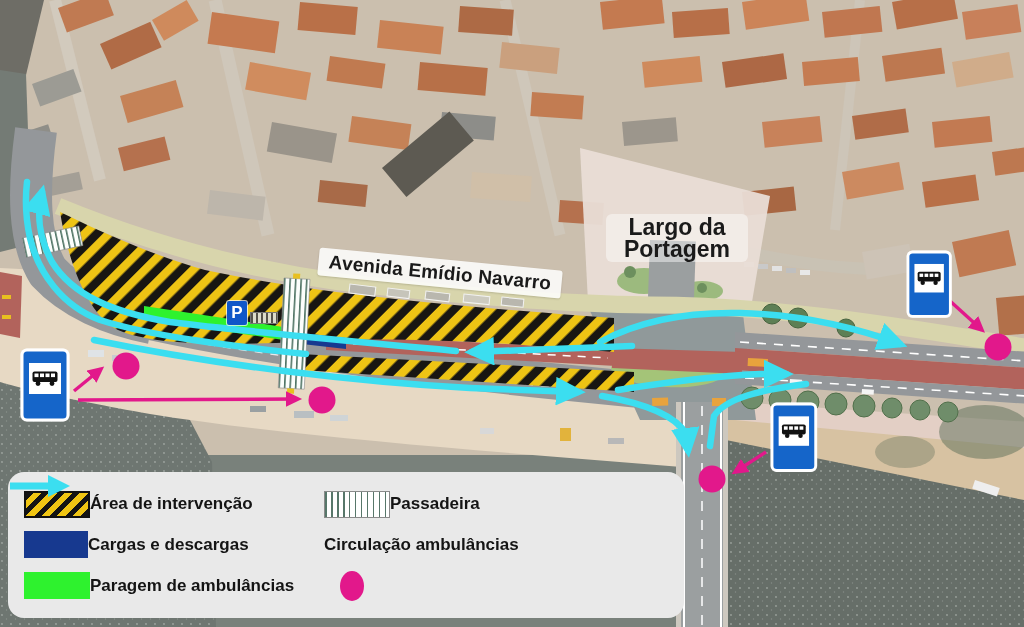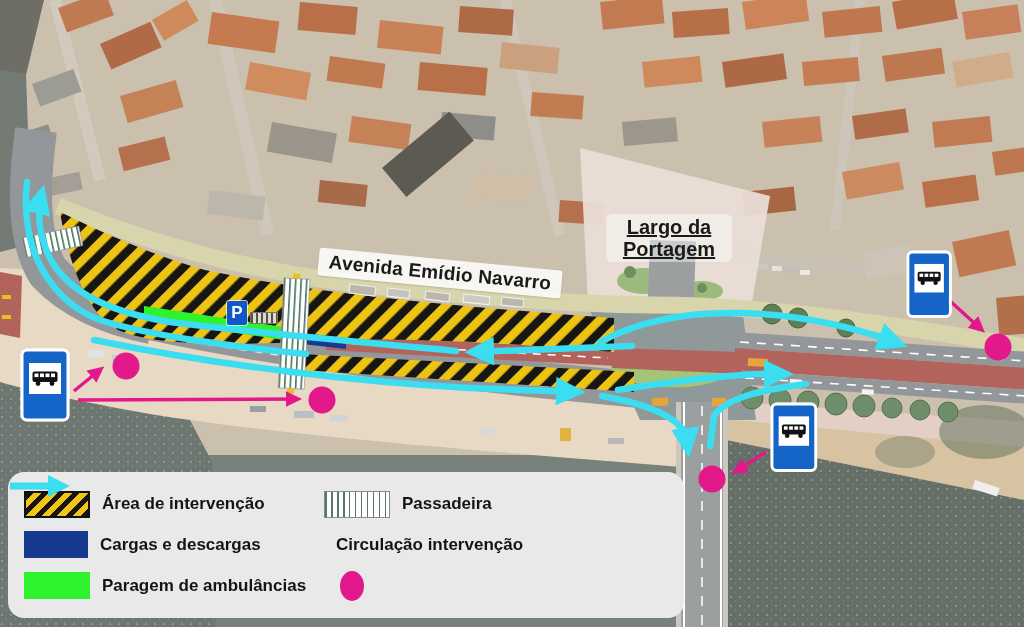--- a/index.html
+++ b/index.html
@@ -10,42 +10,42 @@
   .stage svg{position:absolute;left:0;top:0;}
   .map-label{
     position:absolute;color:#1a1a1a;font-weight:bold;text-align:center;
   }
   .avenue-label{
     left:318px;top:259px;width:236px;font-size:19px;letter-spacing:.2px;
     transform:rotate(5.5deg);background:rgba(255,255,255,.85);
     border-radius:3px;padding:3px 4px;box-shadow:0 1px 2px rgba(0,0,0,.15);
   }
   .largo-label{
-    left:606px;top:214px;width:126px;font-size:20px;line-height:22px;
-    background:rgba(255,255,255,.45);border-radius:6px;padding:2px 0;text-decoration:underline;
+    left:606px;top:214px;width:142px;font-size:23px;line-height:22px;
+    background:rgba(255,255,255,.45);border-radius:6px;padding:2px 0;
   }
   .p-sign{
     position:absolute;left:227px;top:301px;width:20px;height:24px;
     background:#1057c8;color:#fff;font-weight:bold;font-size:17px;
     line-height:24px;text-align:center;border-radius:2px;
     box-shadow:0 0 0 1px rgba(255,255,255,.7);
   }
   .p-note{
     position:absolute;left:250px;top:312px;width:26px;height:10px;
     background:repeating-linear-gradient(90deg,#55524a 0 2px,#dcdbca 2px 5px);
     border:1px solid #777;
   }
   
   .legend{
     position:absolute;left:8px;top:472px;width:676px;height:146px;
     background:#e9e9e9;border-radius:16px;box-sizing:border-box;
     display:grid;grid-template-columns:300px 1fr;align-items:center;
     padding:12px 4px 12px 16px;row-gap:0;
   }
-  .legend-item{display:flex;align-items:center;gap:12px;height:40px;}
+  .legend-item{display:flex;align-items:center;height:40px;}
   .legend-item .lbl{font-weight:bold;font-size:17px;color:#141414;white-space:nowrap;}
   .sw{flex:0 0 auto;}
   .sw-hatch{width:66px;height:27px;background:repeating-linear-gradient(135deg,#141414 0 5px,#f0c513 5px 11px);border:2px solid #111;box-sizing:border-box;}
   .sw-stripes{width:66px;height:27px;background:repeating-linear-gradient(90deg,#57776a 0 1.5px,#ffffff 1.5px 6px);border:1px solid #8a8a8a;box-sizing:border-box;}
   .sw-green{width:66px;height:27px;background:#2ef22e;}
   .sw-navy{width:64px;height:27px;background:#17398f;}
   .sw-dot{width:24px;height:30px;background:#e2188b;border-radius:50%;margin:0 0 0 16px;}
 </style>
 </head>
 <body>
@@ -318,21 +318,21 @@
     <span class="sw sw-navy"></span>
     <span class="lbl">Cargas e descargas</span>
   </div>
   <div class="legend-item">
     <span class="sw">
       <svg width="64" height="28" viewBox="0 0 64 28">
         <line x1="2" y1="14" x2="40" y2="14" stroke="#3bdef0" stroke-width="7"></line>
         <polygon points="40,3 62,14 40,25" fill="#3bdef0"></polygon>
       </svg>
     </span>
-    <span class="lbl">Circulação intervenção</span>
+    <span class="lbl">Circulação ambulâncias</span>
   </div>
   <div class="legend-item">
     <span class="sw sw-green"></span>
     <span class="lbl">Paragem de ambulâncias</span>
   </div>
   <div class="legend-item">
     <span class="sw sw-dot"></span>
   </div>
 </div>
 

